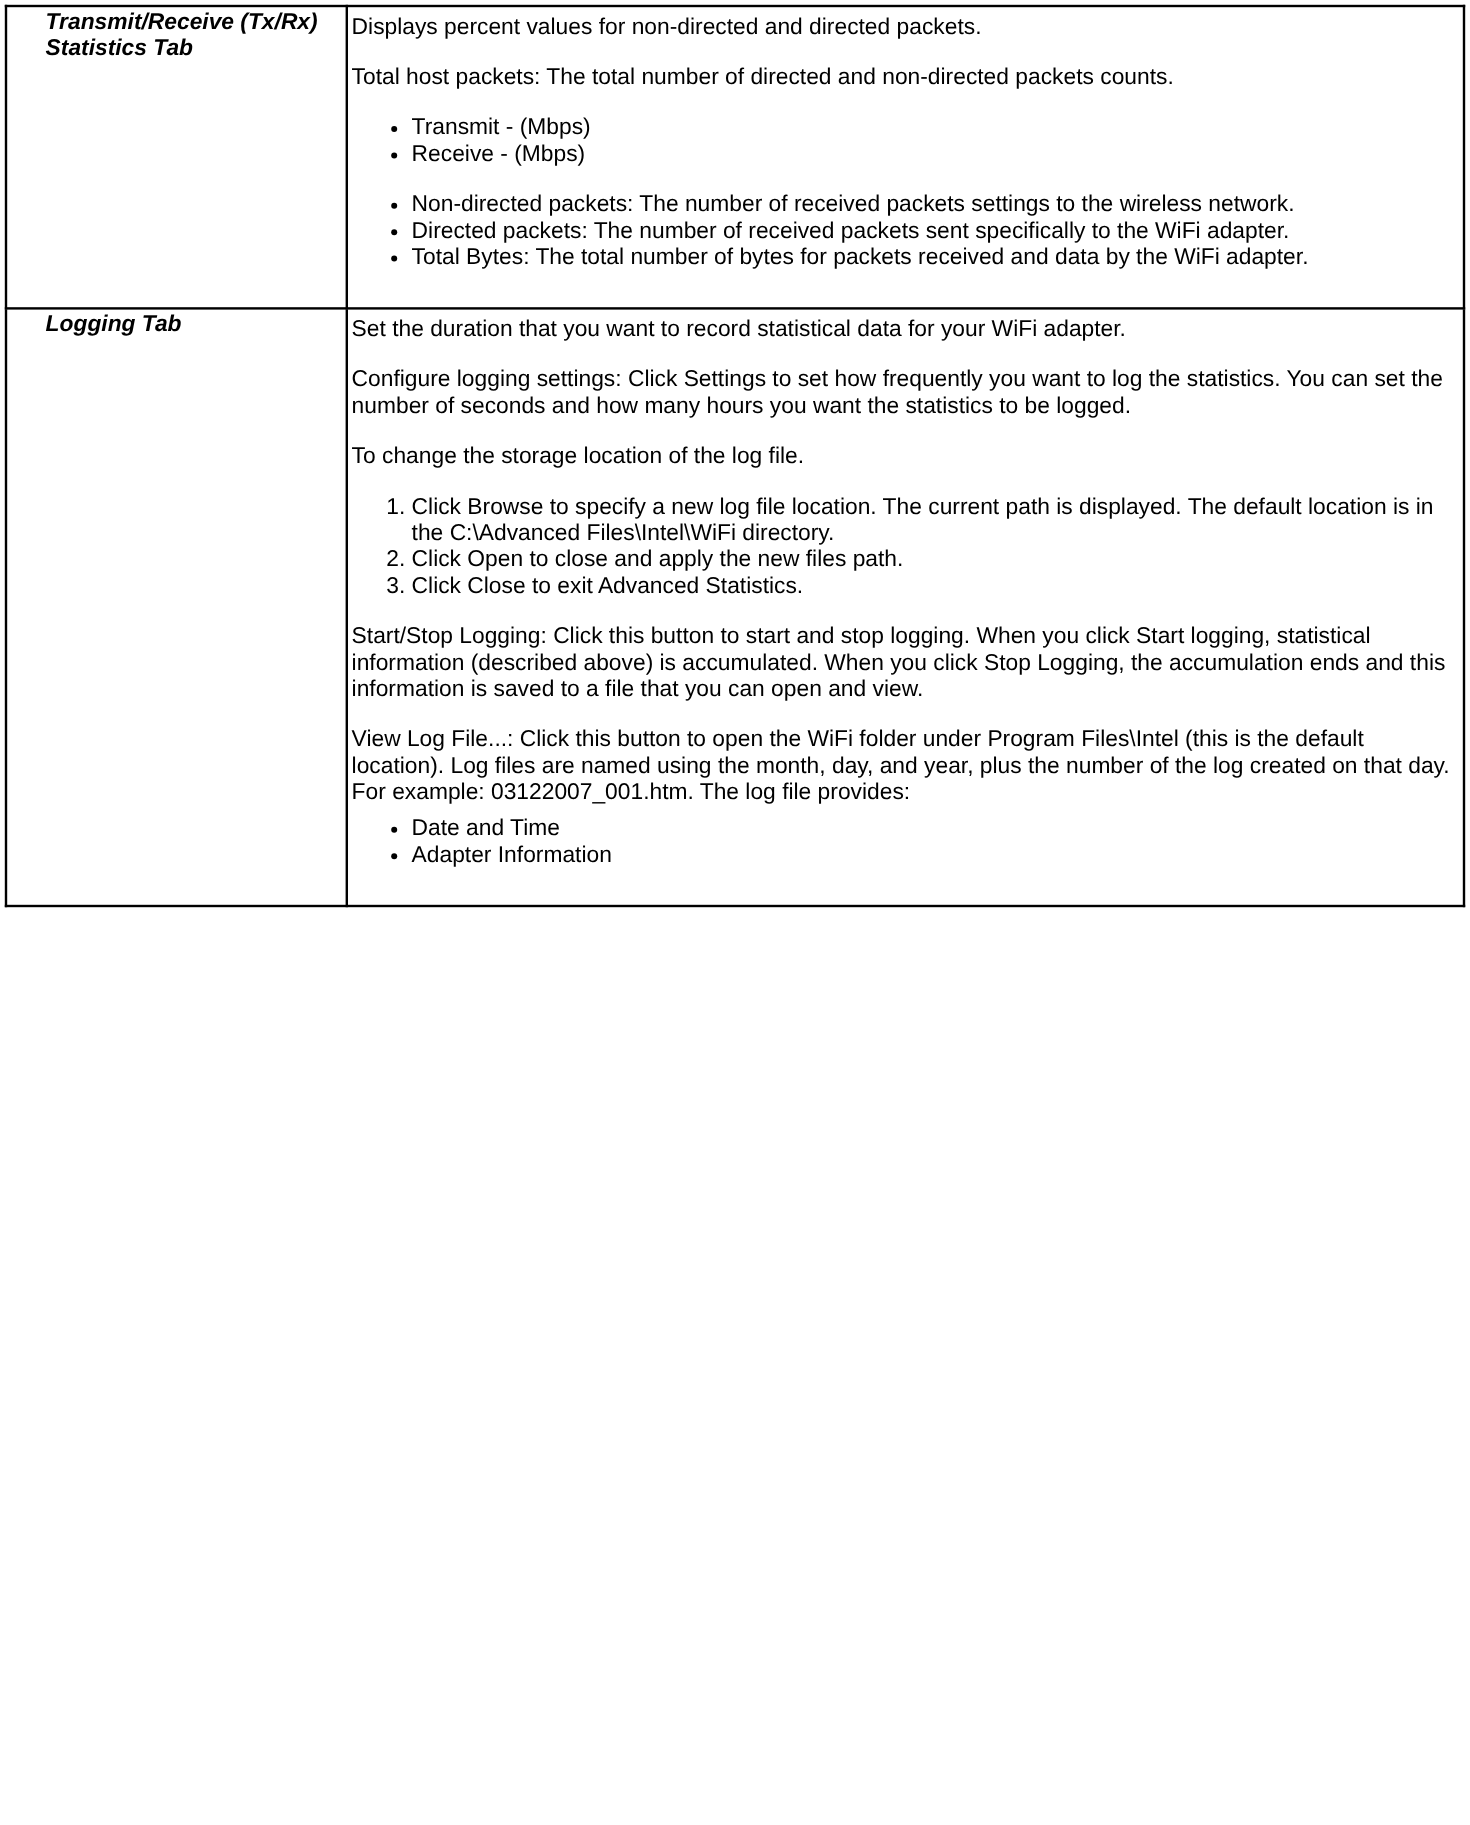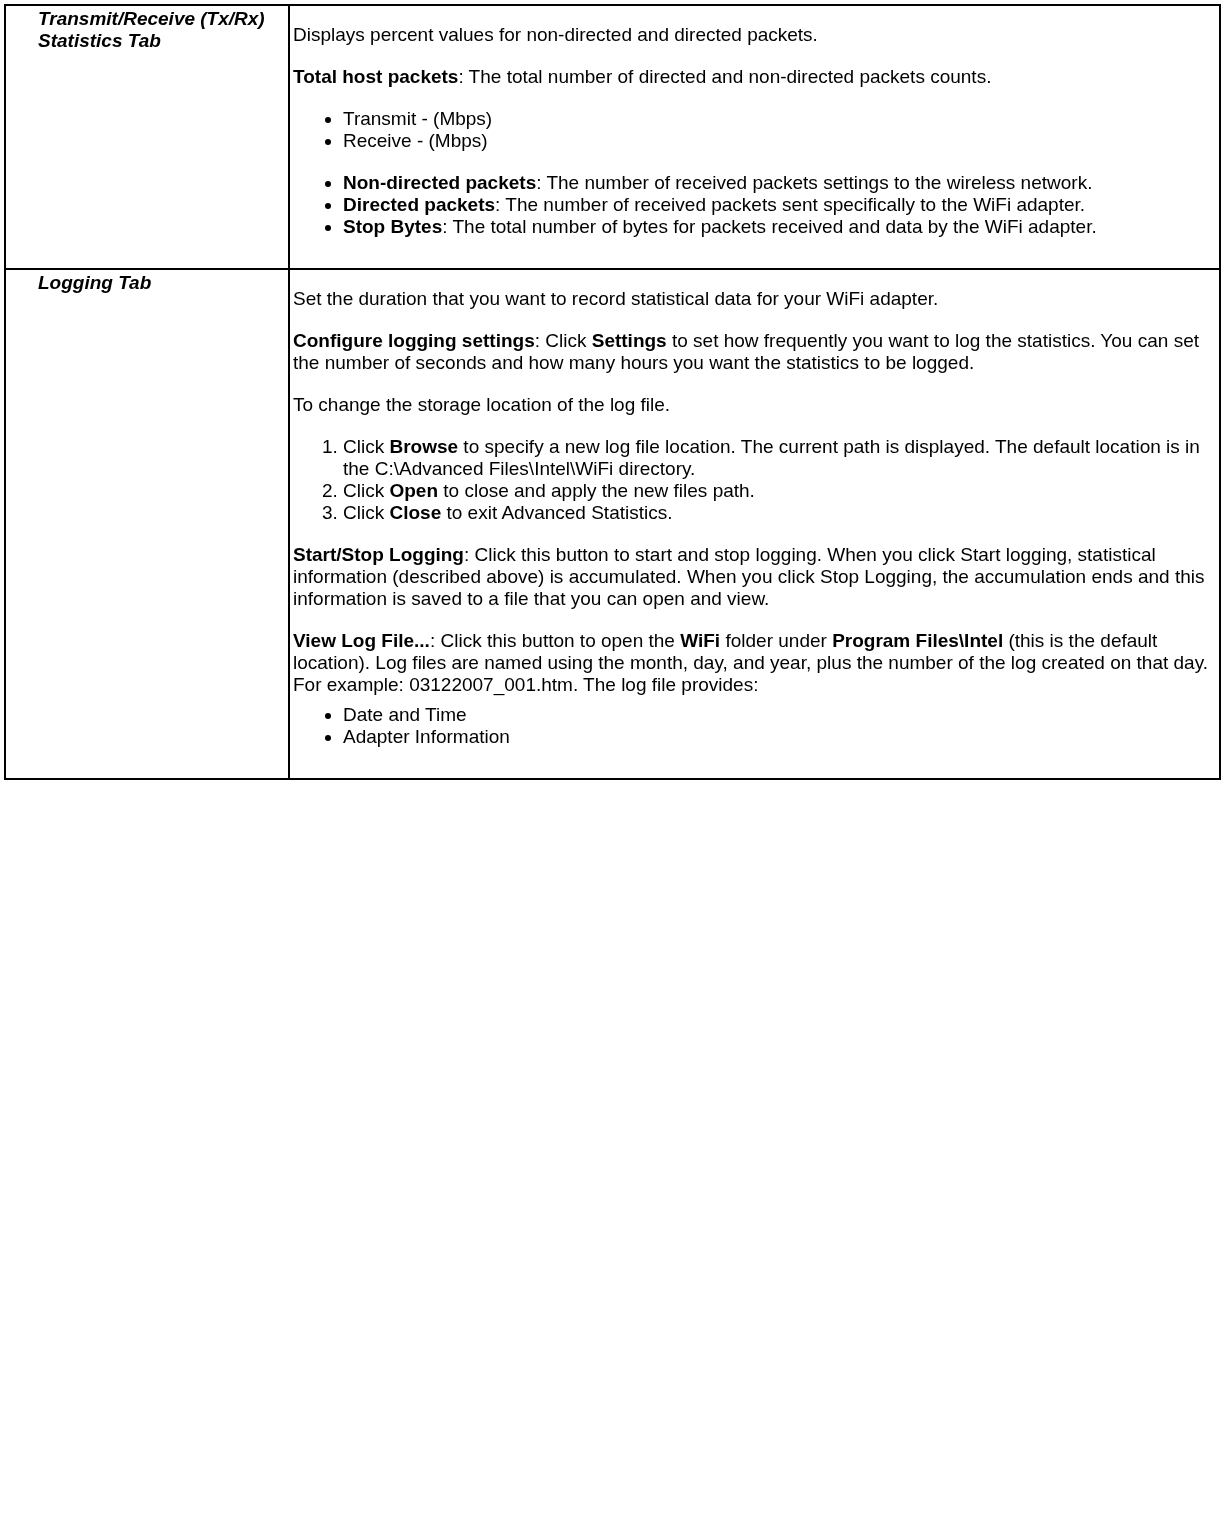--- a/index.html
+++ b/index.html
@@ -18,53 +18,53 @@
       vertical-align: top;
       padding: 2px 3px 10px 3px;
     }
     td.left {
       width: 247px;
       font-weight: bold;
       font-style: italic;
       padding-left: 32px;
     }
     p {
-      margin: 16px 0 20px 0;
+      margin: 4px 0 20px 0;
     }
     p.tight {
       margin: 0 0 8px 0;
     }
     ul, ol {
       margin: 0 0 20px 0;
       padding-left: 50px;
     }
     li {
       margin: 0;
     }
-    b { font-weight: bold; }
+    b { font-weight: normal; }
   </style>
 </head>
 <body>
 
 <table>
   <tbody>
 
     <tr>
       <td class="left">Transmit/Receive (Tx/Rx) Statistics Tab</td>
       <td>
         <p>Displays percent values for non-directed and directed packets.</p>
         <p><b>Total host packets</b><span>: The total number of directed and non-directed packets counts.</span></p>
         <ul>
           <li>Transmit - (Mbps)</li>
           <li>Receive - (Mbps)</li>
         </ul>
         <ul>
           <li><b>Non-directed packets</b><span>: The number of received packets settings to the wireless network.</span></li>
           <li><b>Directed packets</b><span>: The number of received packets sent specifically to the WiFi adapter.</span></li>
-          <li><b>Stop Bytes</b><span>: The total number of bytes for packets received and data by the WiFi adapter.</span></li>
+          <li><b>Total Bytes</b><span>: The total number of bytes for packets received and data by the WiFi adapter.</span></li>
         </ul>
       </td>
     </tr>
 
     <tr>
       <td class="left">Logging Tab</td>
       <td>
         <p>Set the duration that you want to record statistical data for your WiFi adapter.</p>
         <p><b>Configure logging settings</b><span>: Click </span><b>Settings</b><span> to set how frequently you want to log the statistics. You can set the number of seconds and how many hours you want the statistics to be logged.</span></p>
         <p>To change the storage location of the log file.</p>

